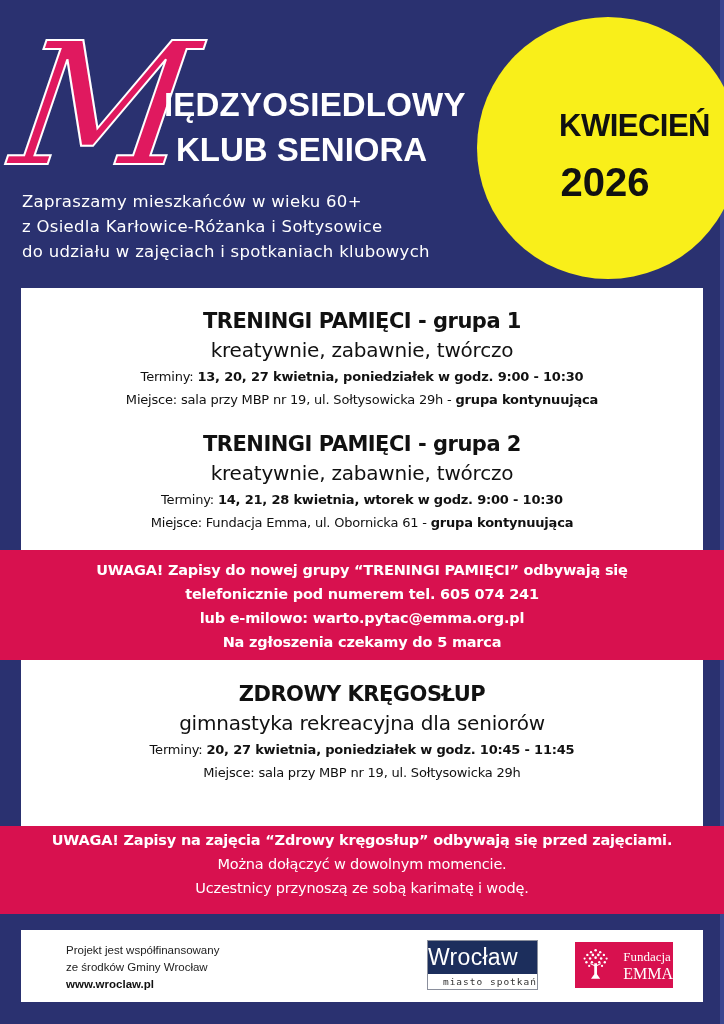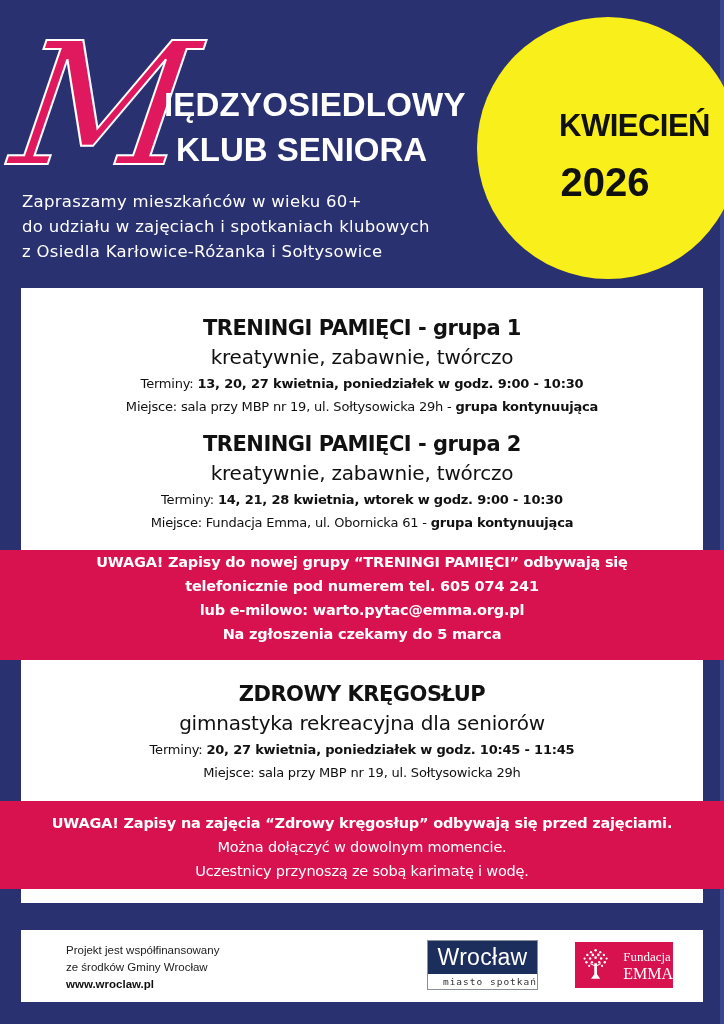--- a/index.html
+++ b/index.html
@@ -107,22 +107,22 @@
     white-space: nowrap;
   }
   .sec-line b { font-weight: bold; }
 
   .alert {
     position: absolute; left: 0; width: 724px;
     background: #d8114f;
     color: #ffffff;
     text-align: center;
   }
-  .alert-1 { top: 550px; height: 110px; }
-  .alert-2 { top: 801px; height: 88px; padding-top: 10px; }
+  .alert-1 { top: 550px; height: 110px; padding-top: 8px; }
+  .alert-2 { top: 826px; height: 88px; padding-top: 2px; }
   .alert .line {
     font-family: "DejaVu Sans", sans-serif;
     font-size: 14.5px;
     line-height: 24px;
     white-space: nowrap;
     letter-spacing: -0.2px;
   }
   .alert .line.bold { font-weight: bold; }
 
   .footer {
@@ -146,21 +146,21 @@
     width: 111px; height: 50px;
     border: 1px solid #8a8f9c;
     background: #ffffff;
   }
   .wroclaw-logo .top {
     height: 33px; background: #1c2e5c;
     color: #ffffff;
     font-family: "Liberation Sans", sans-serif;
     font-size: 23px;
     line-height: 33px;
-    text-align: center;
+    text-align: left;
     letter-spacing: 0.3px;
   }
   .wroclaw-logo .bottom {
     height: 15px;
     color: #333;
     font-family: "DejaVu Sans Mono", monospace;
     font-size: 9.5px;
     line-height: 15px;
     text-align: right;
     letter-spacing: 1px;
@@ -189,27 +189,27 @@
 <div class="yellow-circle"></div>
 <div class="month">KWIECIEŃ</div>
 <div class="year">2026</div>
 
 <div class="script-m">M</div>
 <div class="title-1">IĘDZYOSIEDLOWY</div>
 <div class="title-2">KLUB SENIORA</div>
 
 <div class="intro">
   <div>Zapraszamy mieszkańców w wieku 60+</div>
+  <div>z Osiedla Karłowice-Różanka i Sołtysowice</div>
   <div>do udziału w zajęciach i spotkaniach klubowych</div>
-  <div>z Osiedla Karłowice-Różanka i Sołtysowice</div>
 </div>
 
 <div class="panel"></div>
 
-<div class="section" style="top:314px;">
+<div class="section" style="top:307px;">
   <div class="sec-title">TRENINGI PAMIĘCI - grupa 1</div>
   <div class="sec-sub">kreatywnie, zabawnie, twórczo</div>
   <div class="sec-line"><span>Terminy: </span><b>13, 20, 27 kwietnia, poniedziałek w godz. 9:00 - 10:30</b></div>
   <div class="sec-line"><span>Miejsce: sala przy MBP nr 19, ul. Sołtysowicka 29h - </span><b>grupa kontynuująca</b></div>
 </div>
 
 <div class="section" style="top:430px;">
   <div class="sec-title">TRENINGI PAMIĘCI - grupa 2</div>
   <div class="sec-sub">kreatywnie, zabawnie, twórczo</div>
   <div class="sec-line"><span>Terminy: </span><b>14, 21, 28 kwietnia, wtorek w godz. 9:00 - 10:30</b></div>

